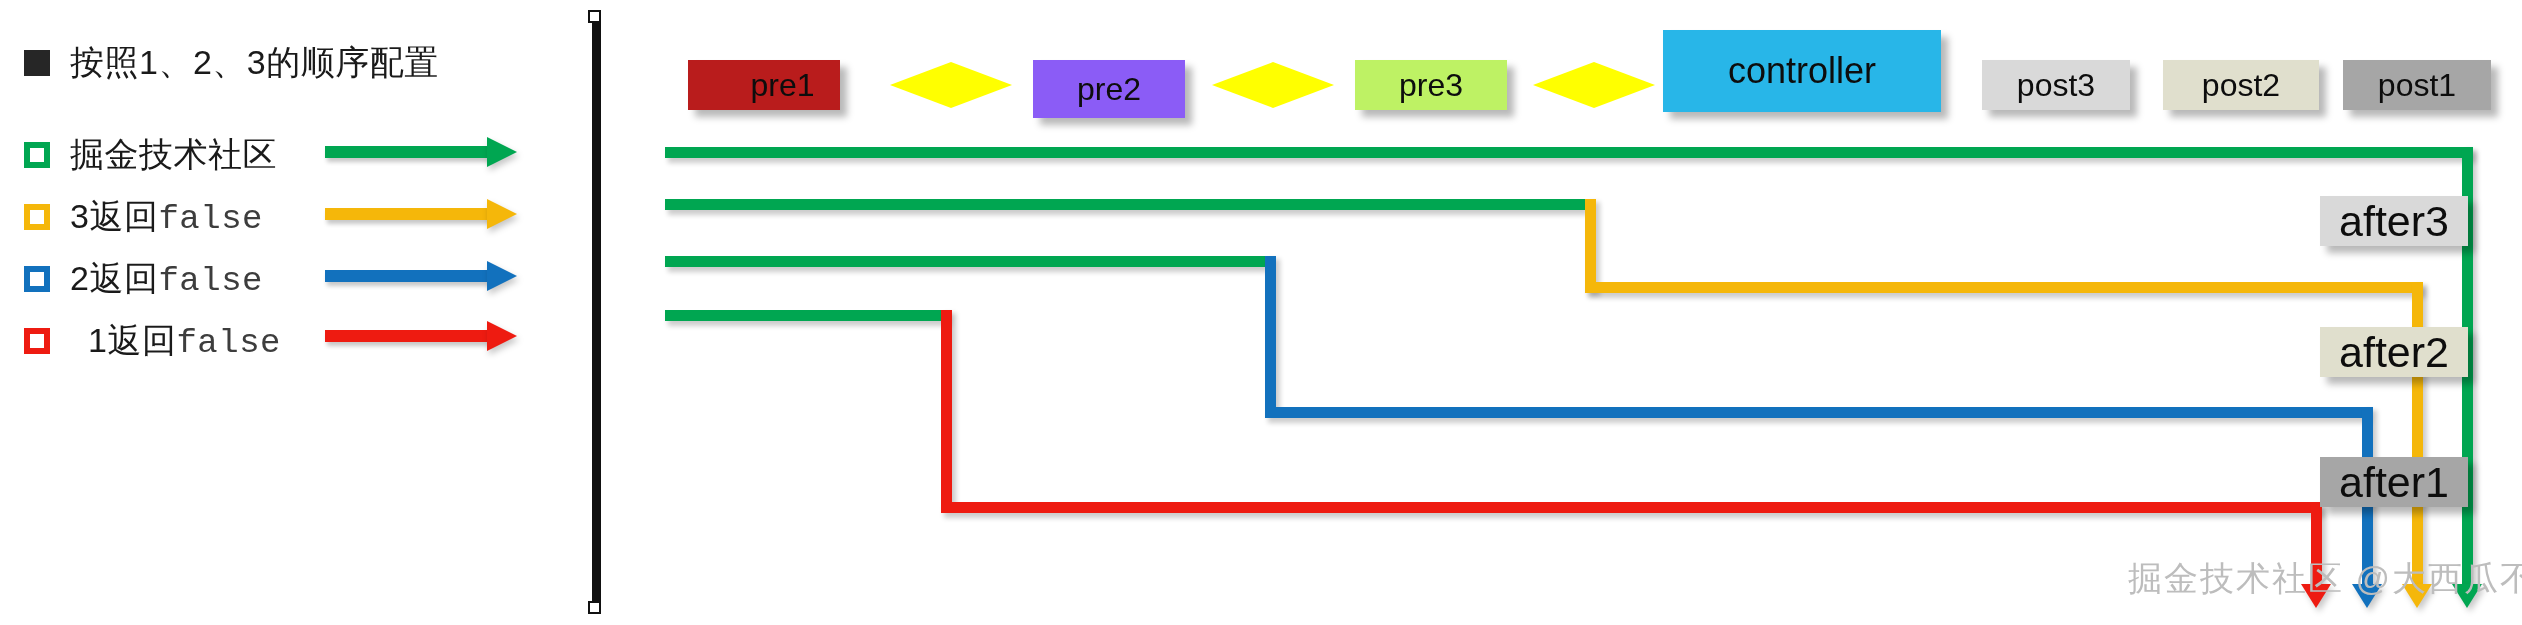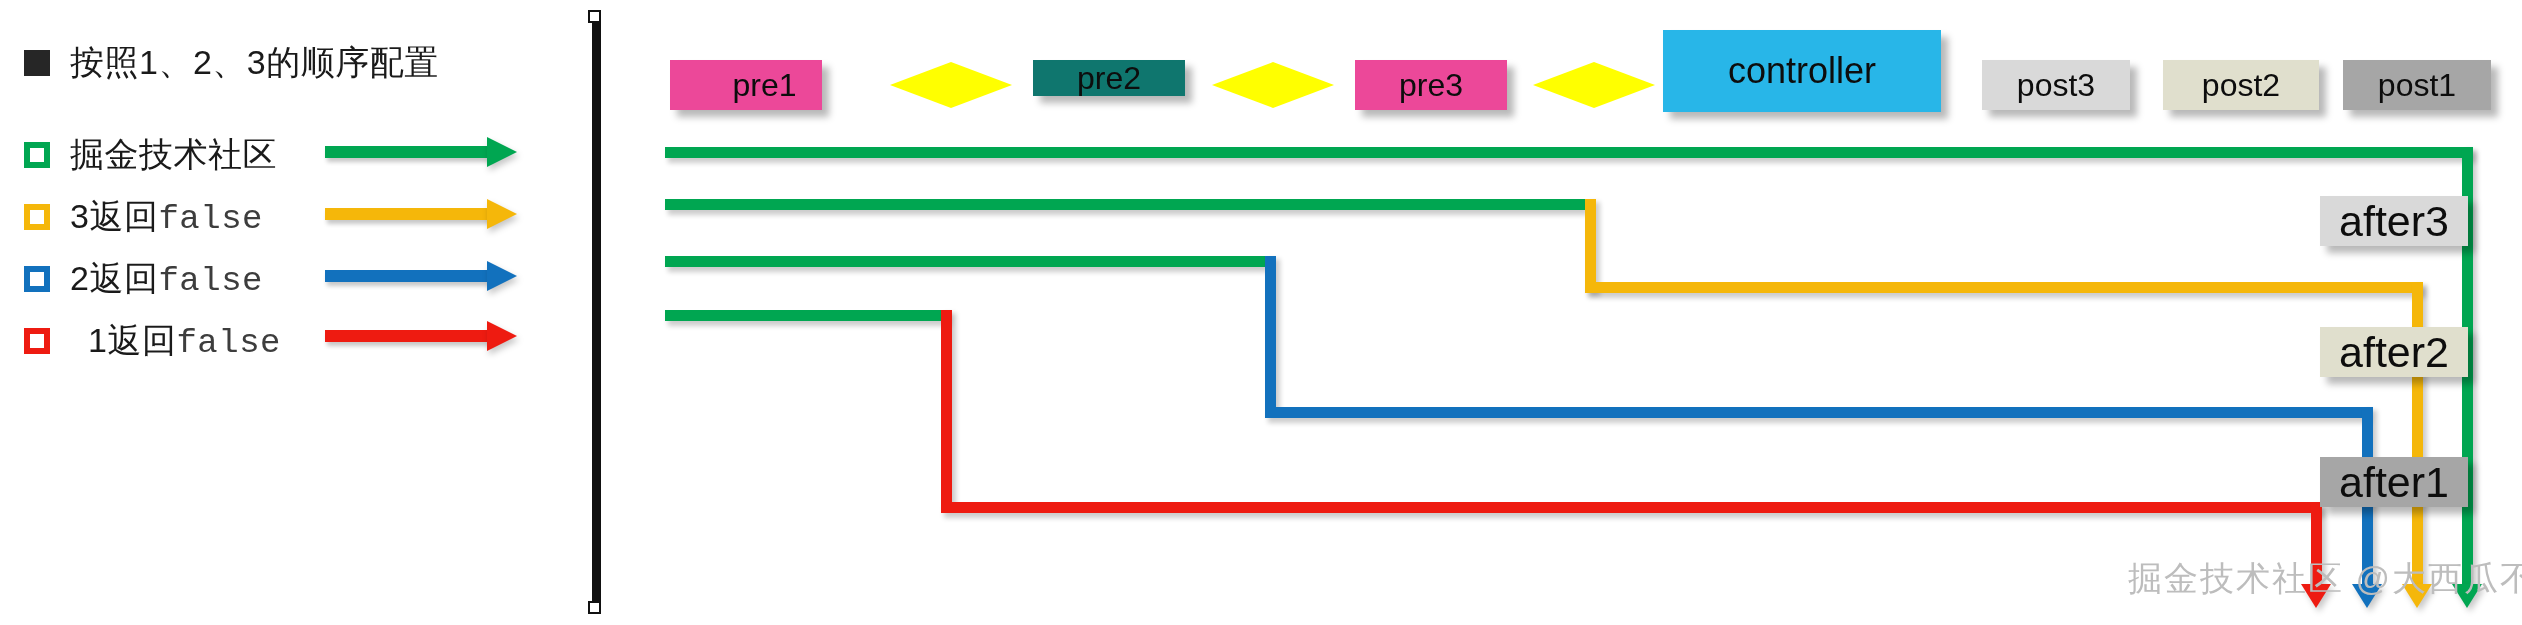--- a/index.html
+++ b/index.html
@@ -95,27 +95,27 @@
   <div class="legend-arrow" style="left:325px;top:330px;width:192px;">
     <span class="shaft" style="background:#ee1b11;"></span>
     <span class="head" style="border-left:30px solid #ee1b11;"></span>
   </div>
 
   <div id="divider" style="left:592px;top:12px;height:600px;">
     <span class="div-cap" style="top:-2px;"></span>
     <span class="div-cap" style="bottom:-2px;"></span>
   </div>
 
-  <div class="fbox" style="left:670px;top:60px;width:152px;height:50px;background:#ec4899;padding-left:37px;">
+  <div class="fbox" style="left:688px;top:60px;width:152px;height:50px;background:#b91c1c;padding-left:37px;">
     <span>pre1</span>
     </div>
-  <div class="fbox" style="left:1033px;top:60px;width:152px;height:36px;background:#0f766e;">
+  <div class="fbox" style="left:1033px;top:60px;width:152px;height:58px;background:#8b5cf6;">
     <span>pre2</span>
     </div>
-  <div class="fbox" style="left:1355px;top:60px;width:152px;height:50px;background:#ec4899;">
+  <div class="fbox" style="left:1355px;top:60px;width:152px;height:50px;background:#bef264;">
     <span>pre3</span>
     </div>
   <div class="fbox controller" style="left:1663px;top:30px;width:278px;height:82px;background:#28b6e8;">
     <span>controller</span>
     </div>
   <div class="fbox" style="left:1982px;top:60px;width:148px;height:50px;background:#d9d9d9;">
     <span>post3</span>
     </div>
   <div class="fbox" style="left:2163px;top:60px;width:156px;height:50px;background:#e0dfcd;">
     <span>post2</span>

